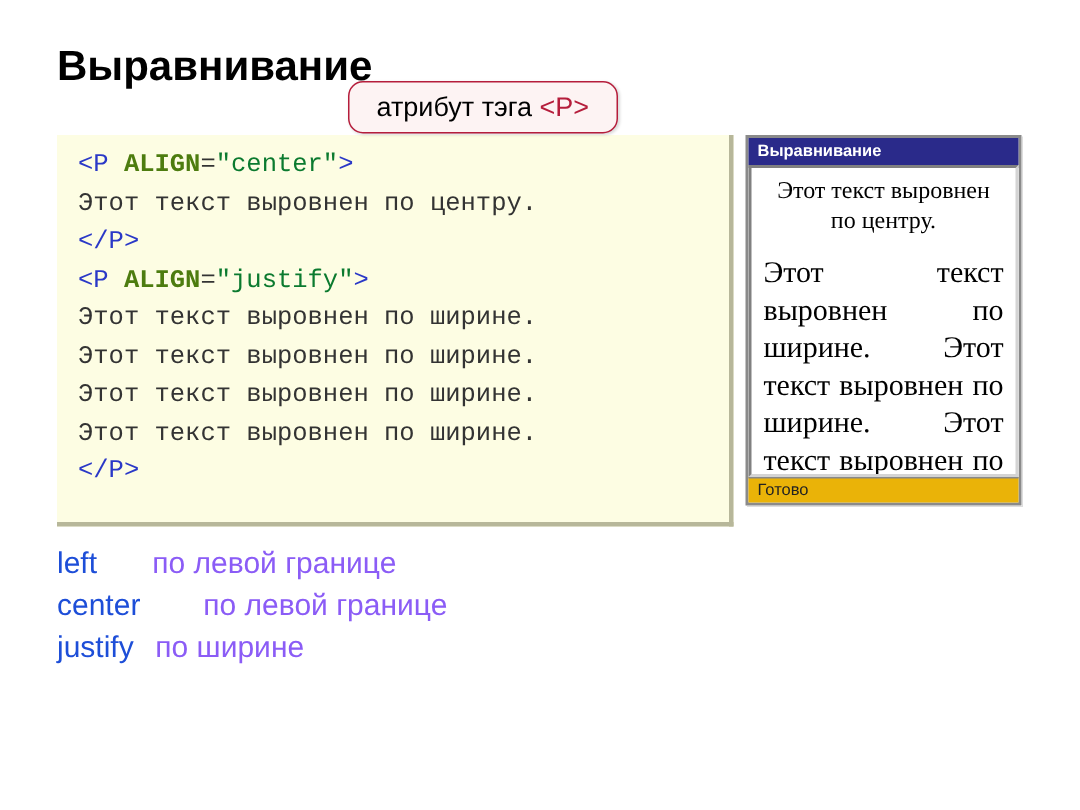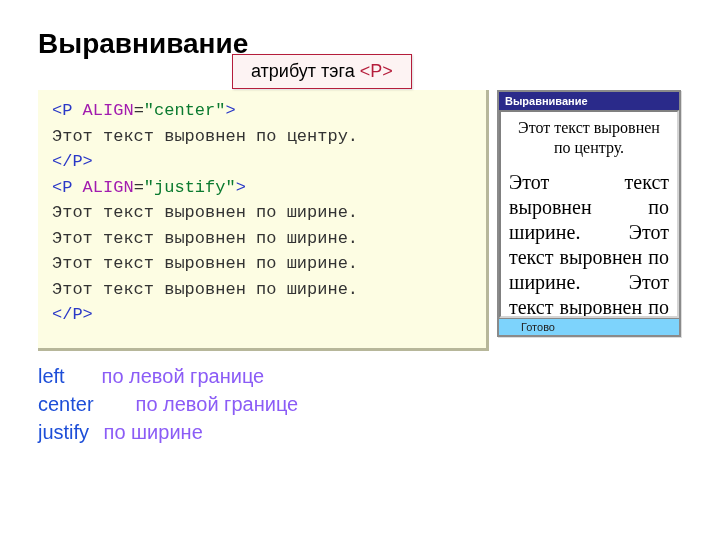--- a/index.html
+++ b/index.html
@@ -19,21 +19,21 @@
     font-size: 28px;
     font-weight: bold;
     color: #000;
   }
   .badge {
     position: absolute;
     left: 232px;
     top: 54px;
     background: #fdf3f3;
     border: 1.5px solid #b51d3b;
-    border-radius: 0;
+    border-radius: 10px;
     padding: 6px 18px;
     font-size: 18px;
     color: #000;
     box-shadow: 1px 1px 2px rgba(0,0,0,0.15);
     z-index: 5;
   }
   .badge .ptag { color: #b51d3b; }
   .codebox {
     position: absolute;
     left: 38px;
@@ -44,21 +44,21 @@
     border-right: 3px solid #b7b79a;
     border-bottom: 3px solid #b7b79a;
     padding: 8px 14px 10px 14px;
     font-family: "Courier New", monospace;
     font-size: 17px;
     line-height: 1.5;
     color: #333;
     white-space: pre;
   }
   .codebox .tag   { color: #2a38c7; }
-  .codebox .attr  { color: #a21caf; }
+  .codebox .attr  { color: #4d7c0f; font-weight: bold; }
   .codebox .val   { color: #0b7a2f; }
   .legend {
     position: absolute;
     left: 38px;
     top: 362px;
     font-size: 20px;
     line-height: 1.4;
   }
   .legend .kw { color: #1d4ed8; display: inline-block; }
   .legend .desc { color: #8b5cf6; }
@@ -92,24 +92,24 @@
     line-height: 1.25;
     margin-bottom: 12px;
   }
   .win-justify {
     text-align: justify;
     font-family: Liberation Serif, serif;
     font-size: 20px;
     line-height: 1.25;
   }
   .win-status {
-    background: #7dd3fc;
+    background: #eab308;
     border-top: 1px solid #888;
     font-size: 11px;
-    padding: 2px 22px;
+    padding: 2px 6px;
     color: #222;
   }
 </style>
 </head>
 <body>
 
 <div class="title">Выравнивание</div>
 
 <div class="badge">
   <span>атрибут тэга </span><span class="ptag">&lt;P&gt;</span>

